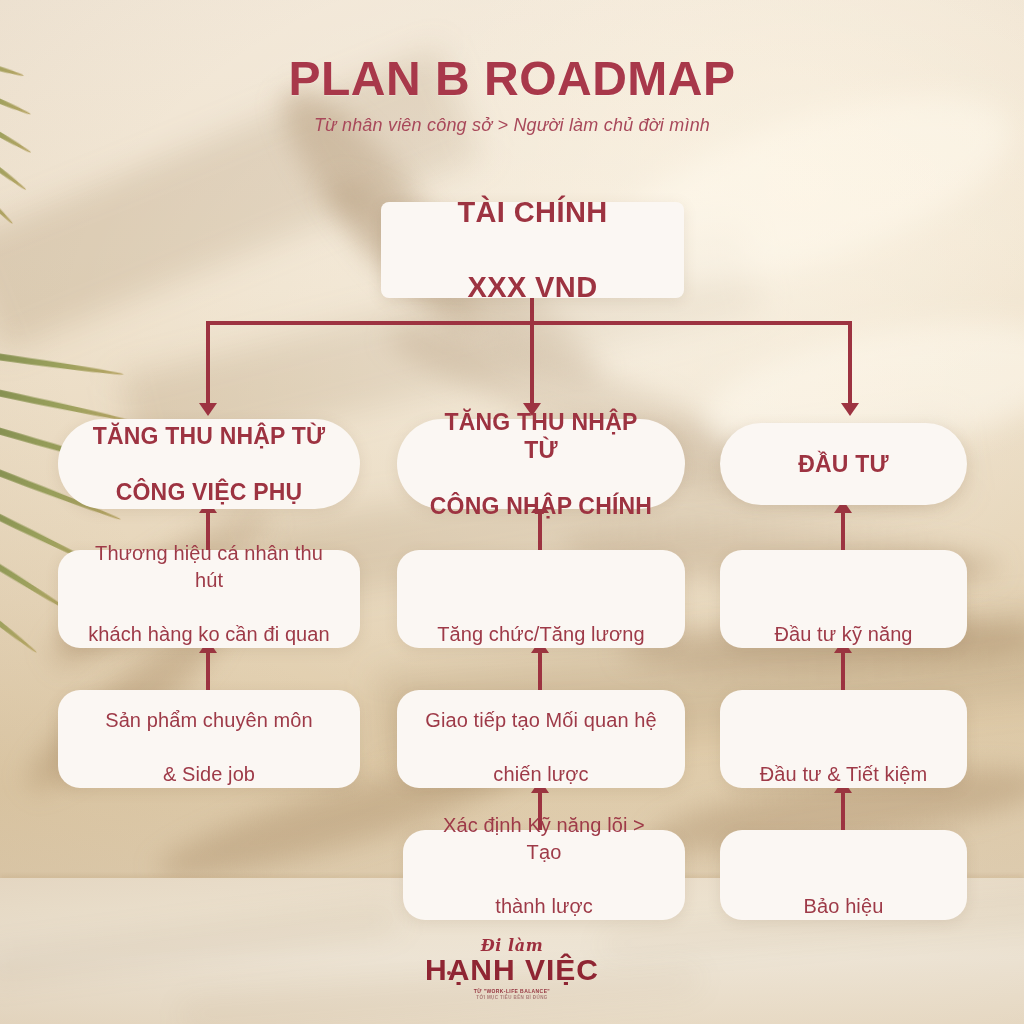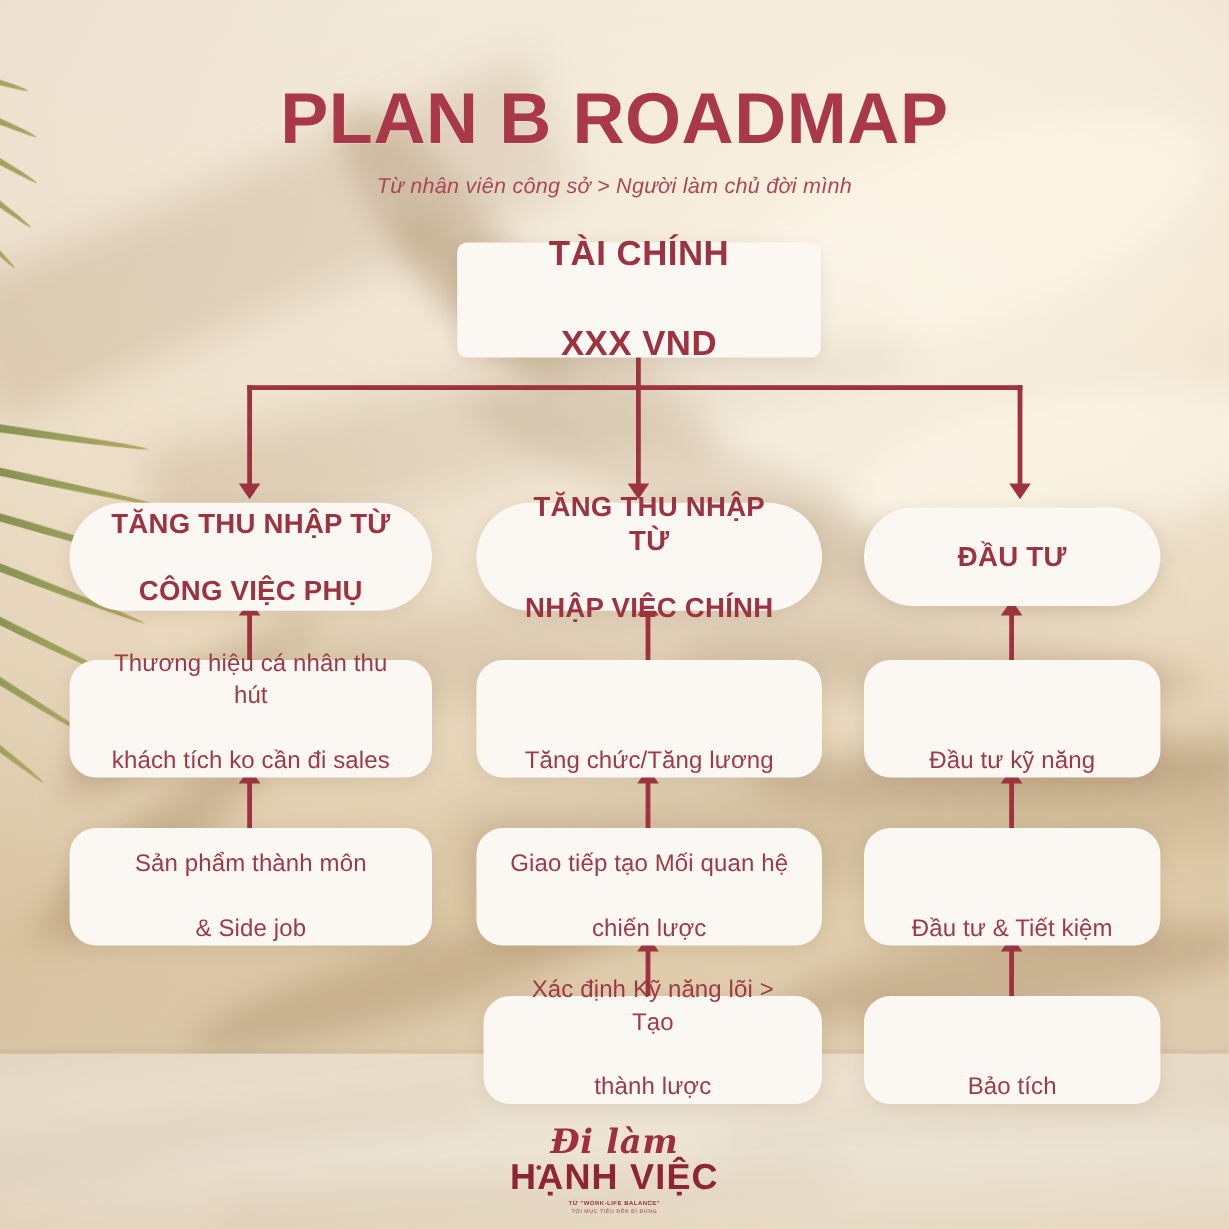--- a/index.html
+++ b/index.html
@@ -57,22 +57,22 @@
   .blade{
     position:absolute;left:0;top:0;height:7px;
     background:linear-gradient(90deg,#6f7a45 0%,#7f8b4e 48%,#9aa05c 78%,#b9a566 100%);
     border-radius:0 60% 60% 0/0 50% 50% 0;
     filter:blur(.3px);
   }
 
   
   .titlewrap{position:absolute;left:0;right:0;top:52px;text-align:center;}
   .t1{
-    font-size:60px;font-weight:800;letter-spacing:.5px;
-    color:#a8384a;line-height:1.02;margin:16px;
+    font-size:48px;font-weight:800;letter-spacing:.5px;
+    color:#a8384a;line-height:1.02;margin:3px;
     text-shadow:0 1px 0 rgba(255,255,255,.25);
   }
   .t2{
     font-size:30px;font-weight:500;letter-spacing:.4px;
     color:#4a4644;line-height:1.05;margin:9px 0 0 0;
   }
   .t3{
     font-size:18px;font-style:italic;font-weight:400;
     color:#a8485a;margin:11px 0 0 0;letter-spacing:.2px;
   }
@@ -109,21 +109,21 @@
     font-size:20px;font-weight:400;line-height:1.35;letter-spacing:.1px;
     color:#9e3a48;
     align-items:flex-end;
   }
 
   
   .logo{position:absolute;left:0;right:0;top:938px;text-align:center;}
   .logo-script{
     font-family:"DejaVu Serif", serif;
     font-style:italic;font-weight:700;
-    font-size:28px;color:#9d2f3e;line-height:1;
+    font-size:16px;color:#9d2f3e;line-height:1;
     letter-spacing:.6px;
   }
   .logo-main{
     font-size:30px;font-weight:800;color:#8f2533;line-height:1;
     letter-spacing:1px;margin-top:1px;
   }
   .logo-tag1{
     font-size:5px;font-weight:700;color:#8f2533;letter-spacing:.4px;
     margin-top:3px;opacity:.92;
   }
@@ -239,39 +239,39 @@
   <div class="node pill" style="left:58px;top:419px;width:302px;height:90px;">
     <span>
       <span>TĂNG THU NHẬP TỪ</span><br>
       <span>CÔNG VIỆC PHỤ</span>
     </span>
   </div>
 
   <div class="node pill" style="left:397px;top:419px;width:288px;height:90px;">
     <span>
       <span>TĂNG THU NHẬP TỪ</span><br>
-      <span>NHẬP VIỆC CHÍNH</span>
+      <span>CÔNG NHẬP CHÍNH</span>
     </span>
   </div>
 
   <div class="node pill" style="left:720px;top:423px;width:247px;height:82px;">
     <span>
       <span>ĐẦU TƯ</span>
     </span>
   </div>
 
   <div class="node leaf" style="left:58px;top:550px;width:302px;height:98px;">
     <span>
       <span>Thương hiệu cá nhân thu hút</span><br>
-      <span>khách tích ko cần đi sales</span>
+      <span>khách hàng ko cần đi quan</span>
     </span>
   </div>
   <div class="node leaf" style="left:58px;top:690px;width:302px;height:98px;">
     <span>
-      <span>Sản phẩm thành môn</span><br>
+      <span>Sản phẩm chuyên môn</span><br>
       <span>&amp; Side job</span>
     </span>
   </div>
 
   <div class="node leaf" style="left:397px;top:550px;width:288px;height:98px;">
     <span>
       <span>Tăng chức/Tăng lương</span>
     </span>
   </div>
   <div class="node leaf" style="left:397px;top:690px;width:288px;height:98px;">
@@ -292,21 +292,21 @@
       <span>Đầu tư kỹ năng</span>
     </span>
   </div>
   <div class="node leaf" style="left:720px;top:690px;width:247px;height:98px;">
     <span>
       <span>Đầu tư &amp; Tiết kiệm</span>
     </span>
   </div>
   <div class="node leaf" style="left:720px;top:830px;width:247px;height:90px;">
     <span>
-      <span>Bảo tích</span>
+      <span>Bảo hiệu</span>
     </span>
   </div>
 
   <div class="logo">
     <div class="logo-script">Đi làm</div>
     <div class="logo-main">HẠNH VIỆC</div>
     <div class="logo-tag1">TỪ "WORK-LIFE BALANCE"</div>
     <div class="logo-tag2">TỚI MỤC TIÊU BỀN BỈ ĐÚNG</div>
     <div class="logo-dot"></div>
   </div>

